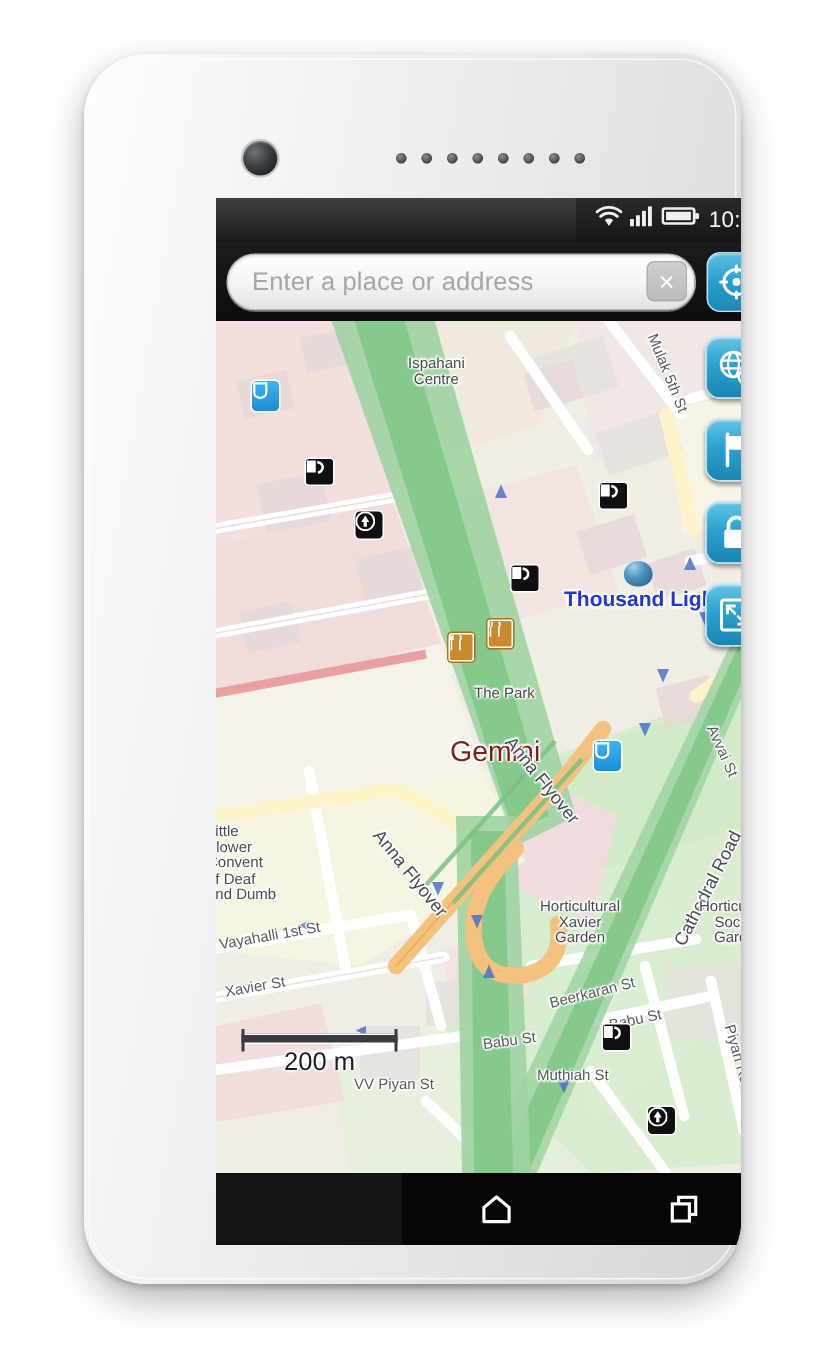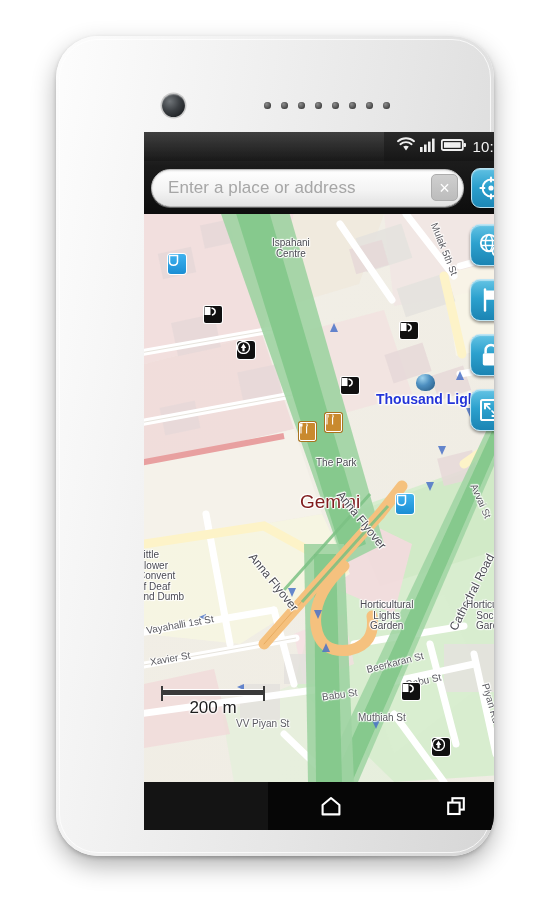--- a/index.html
+++ b/index.html
@@ -360,21 +360,21 @@
 
         <div class="map-label" style="left:286px; top:372px; transform:rotate(-63deg); font-size:12px;">Cathedral Road</div>
 
         <div class="map-label" style="left:-6px; top:336px; text-align:left; font-size:10px;">Little
 Flower
 Convent
 of Deaf
 and Dumb</div>
 
         <div class="map-label" style="left:216px; top:386px;">Horticultural
-Lights
+Xavier
 Garden</div>
 
         <div class="map-label" style="left:322px; top:386px;">Horticultural
 Society
 Garden</div>
 
         <div class="map-label street" style="left:2px; top:406px; transform:rotate(-10deg);">Vayahalli 1st St</div>
 
         <div class="map-label street" style="left:6px; top:440px; transform:rotate(-10deg);">Xavier St</div>
 

